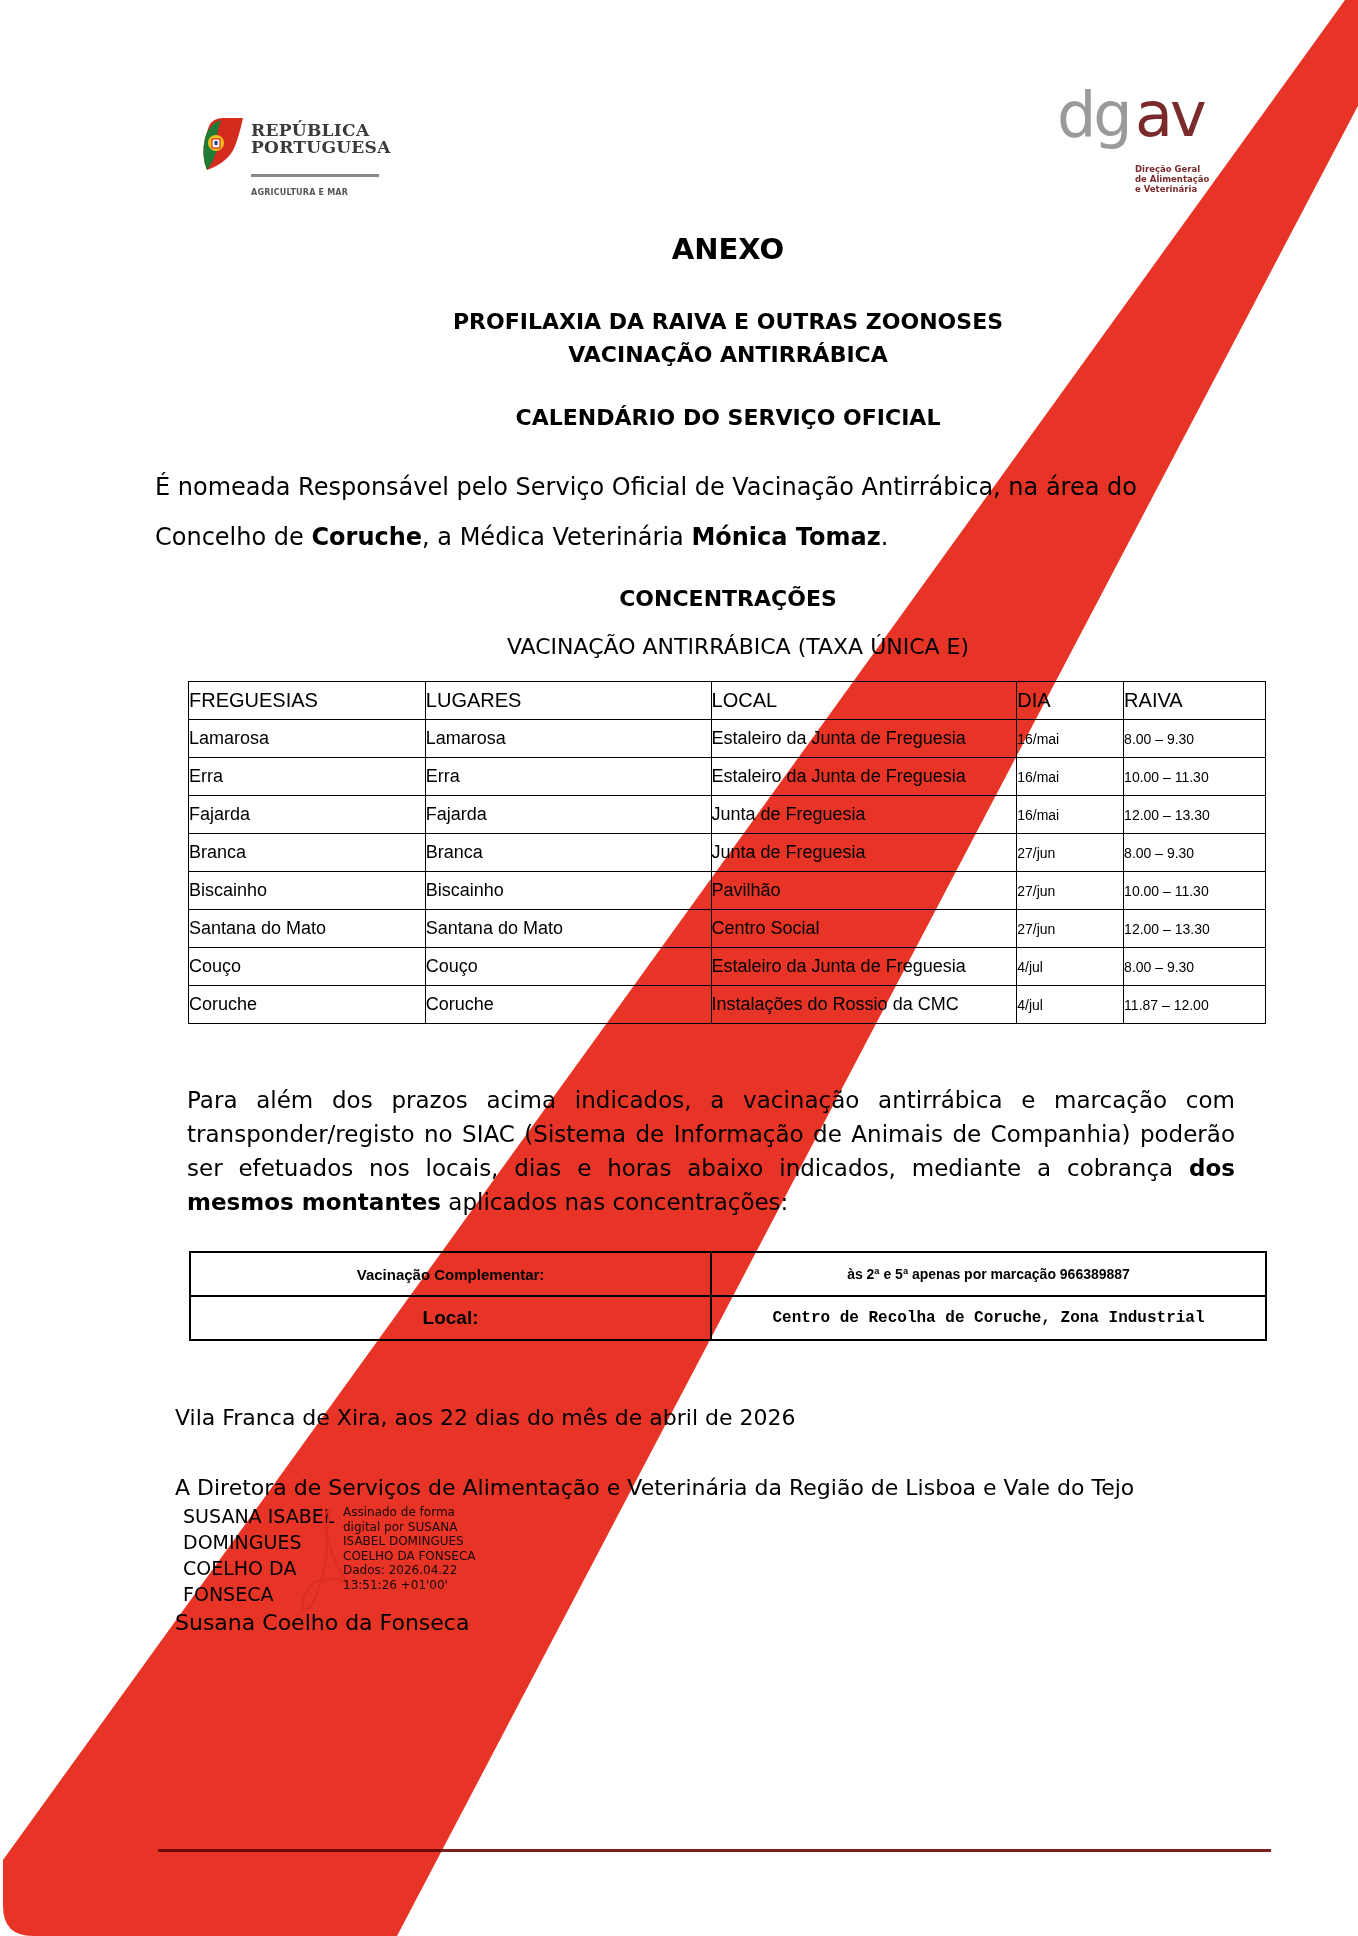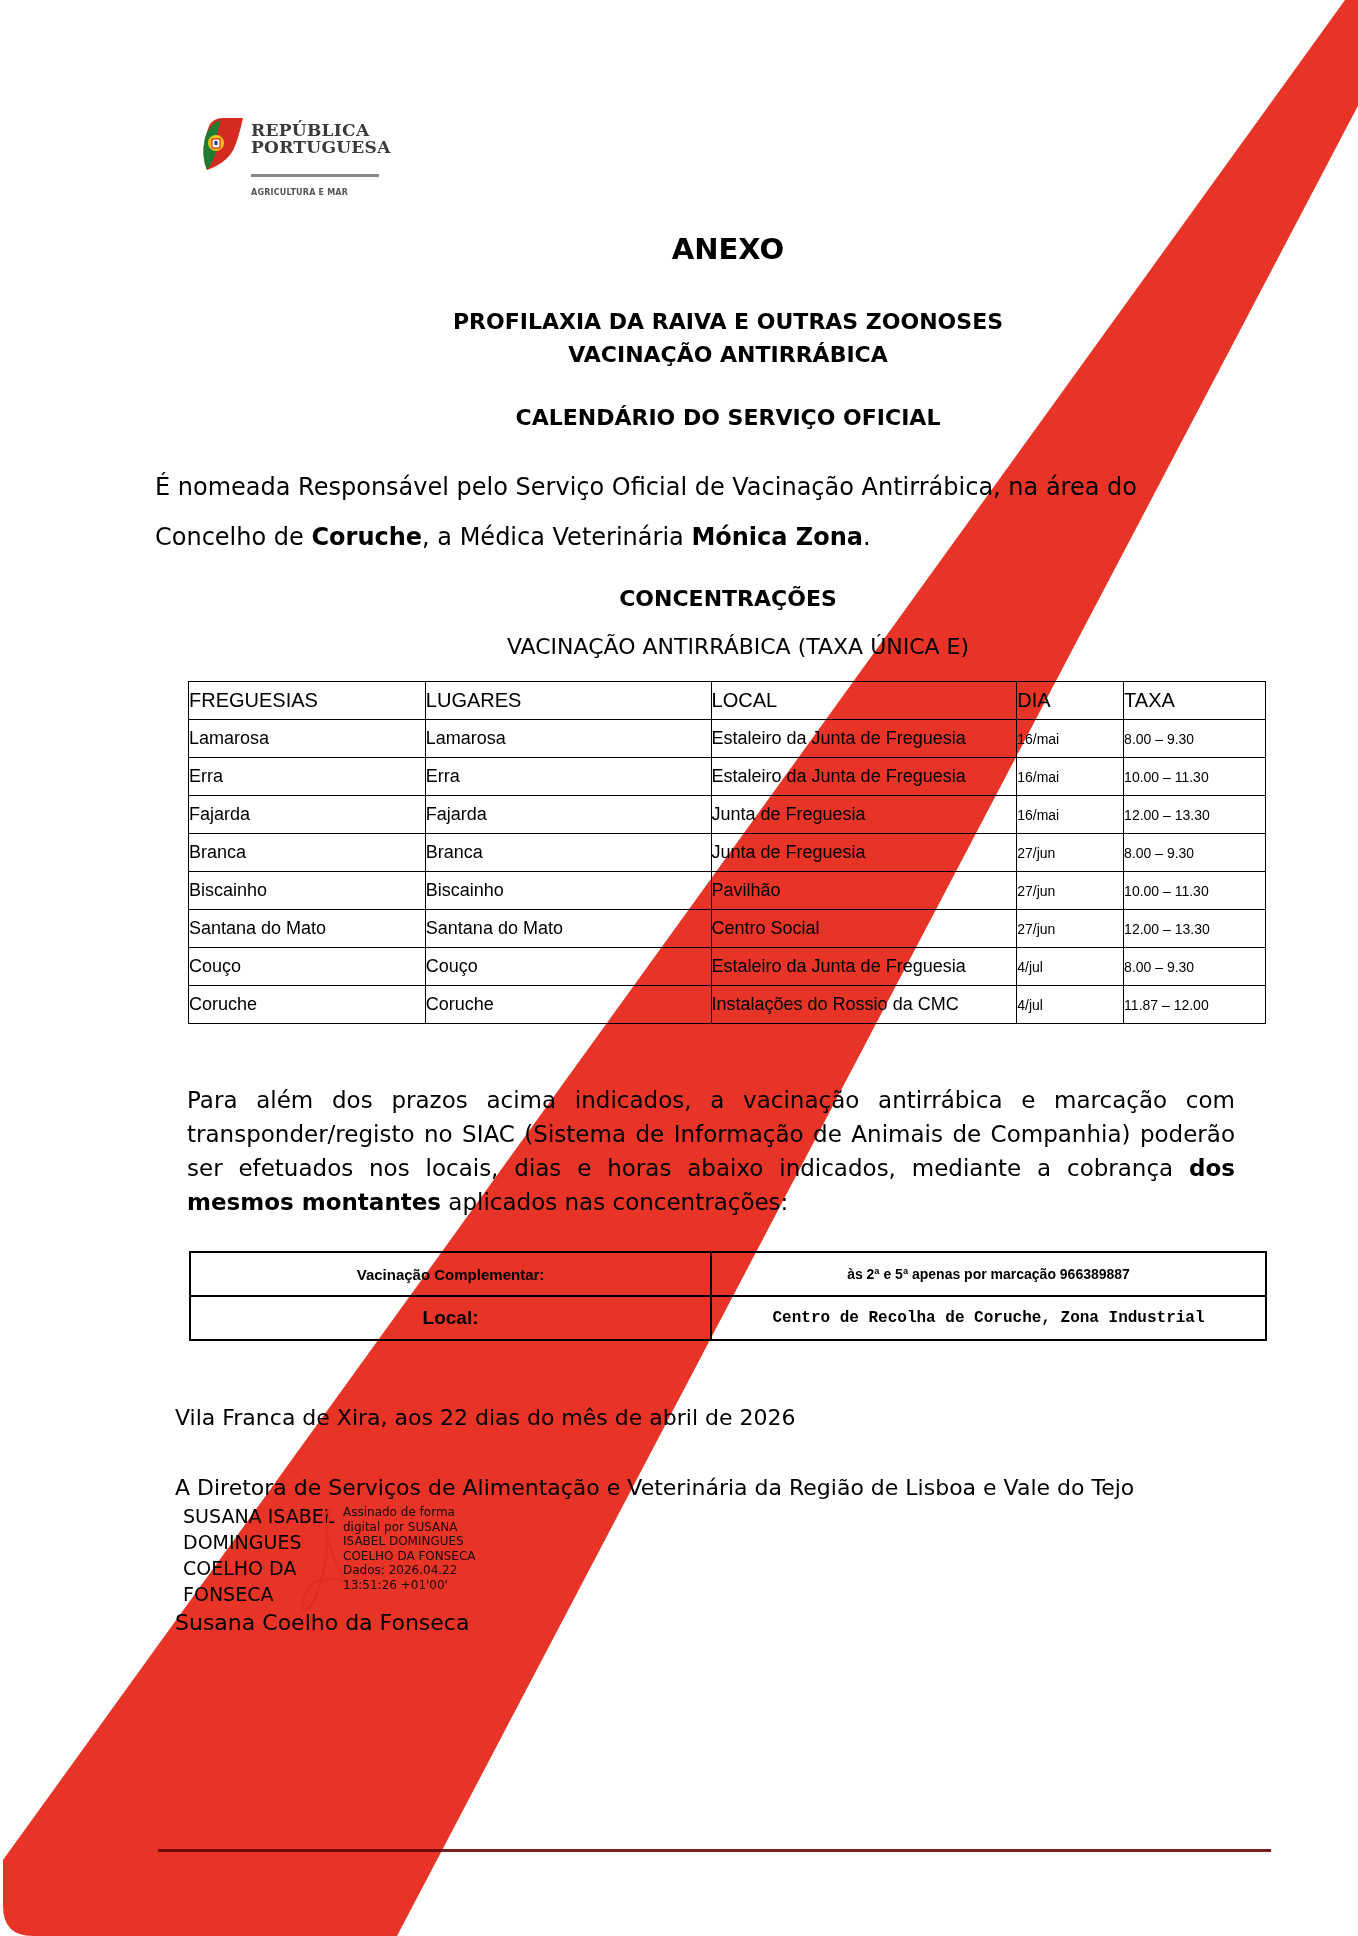--- a/index.html
+++ b/index.html
@@ -69,50 +69,59 @@
       <rect x="15.5" y="25" width="3" height="4" fill="#1d3f8f"></rect>
     </svg>
     <div class="rp-text">
       <div>REPÚBLICA</div>
       <div>PORTUGUESA</div>
     </div>
     <div class="rp-line"></div>
     <div class="rp-sub">AGRICULTURA E MAR</div>
   </div>
 
+  <div class="abs dgav">
+    <span class="dgav-dg">dg</span>
+    <span class="dgav-av">av</span>
+    <div class="dgav-sub">
+      <div>Direção Geral</div>
+      <div>de Alimentação</div>
+      <div>e Veterinária</div>
+    </div>
+  </div>
 
   <div class="abs title h-anexo">ANEXO</div>
   <div class="abs title h-sub">
     <div>PROFILAXIA DA RAIVA E OUTRAS ZOONOSES</div>
     <div>VACINAÇÃO ANTIRRÁBICA</div>
   </div>
   <div class="abs title h-cal">CALENDÁRIO DO SERVIÇO OFICIAL</div>
 
   <div class="abs body-text" style="top:462px;">
-    <span>É nomeada Responsável pelo Serviço Oficial de Vacinação Antirrábica, na área do Concelho de </span><b>Coruche</b><span>, a Médica Veterinária </span><b>Mónica Zona</b><span>.</span>
+    <span>É nomeada Responsável pelo Serviço Oficial de Vacinação Antirrábica, na área do Concelho de </span><b>Coruche</b><span>, a Médica Veterinária </span><b>Mónica Tomaz</b><span>.</span>
   </div>
 
   <div class="abs h-conc">CONCENTRAÇÕES</div>
   <div class="abs h-vac">VACINAÇÃO ANTIRRÁBICA (TAXA ÚNICA E)</div>
 
   <table class="sched">
     <colgroup>
       <col style="width:237px">
         <col style="width:286px">
         <col style="width:306px">
         <col style="width:107px">
         <col style="width:142px">
     </colgroup>
     <thead>
       <tr>
         <th>FREGUESIAS</th>
         <th>LUGARES</th>
         <th>LOCAL</th>
         <th>DIA</th>
-        <th>TAXA</th>
+        <th>RAIVA</th>
       </tr>
     </thead>
     <tbody>
       <tr>
         <td>Lamarosa</td>
         <td>Lamarosa</td>
         <td>Estaleiro da Junta de Freguesia</td>
         <td class="dia">16/mai</td>
         <td class="hora">8.00 – 9.30</td>
       </tr>

